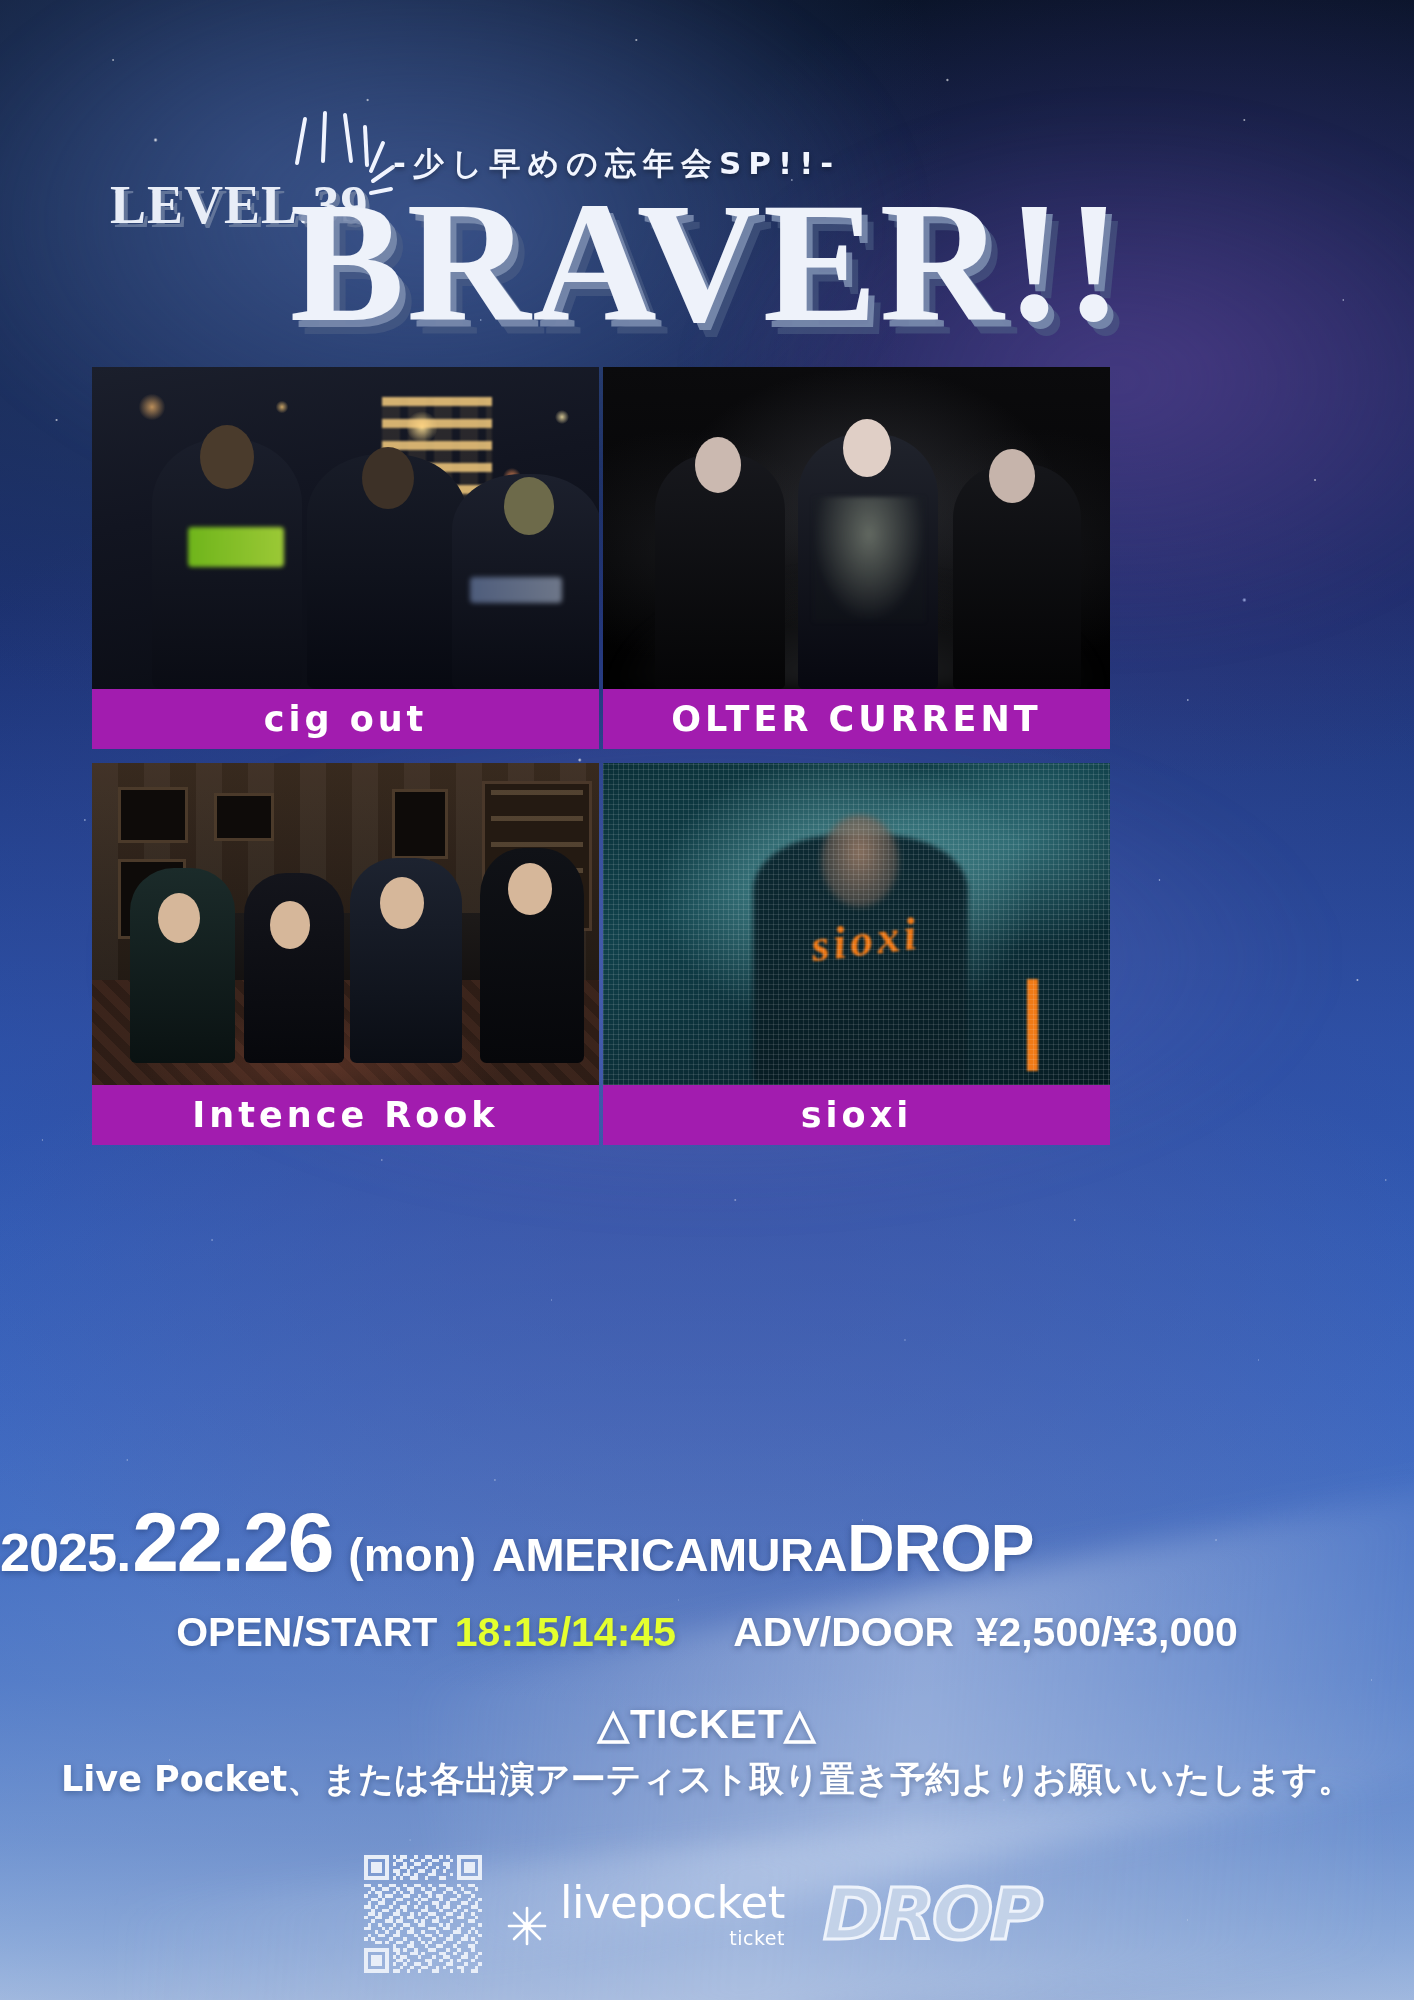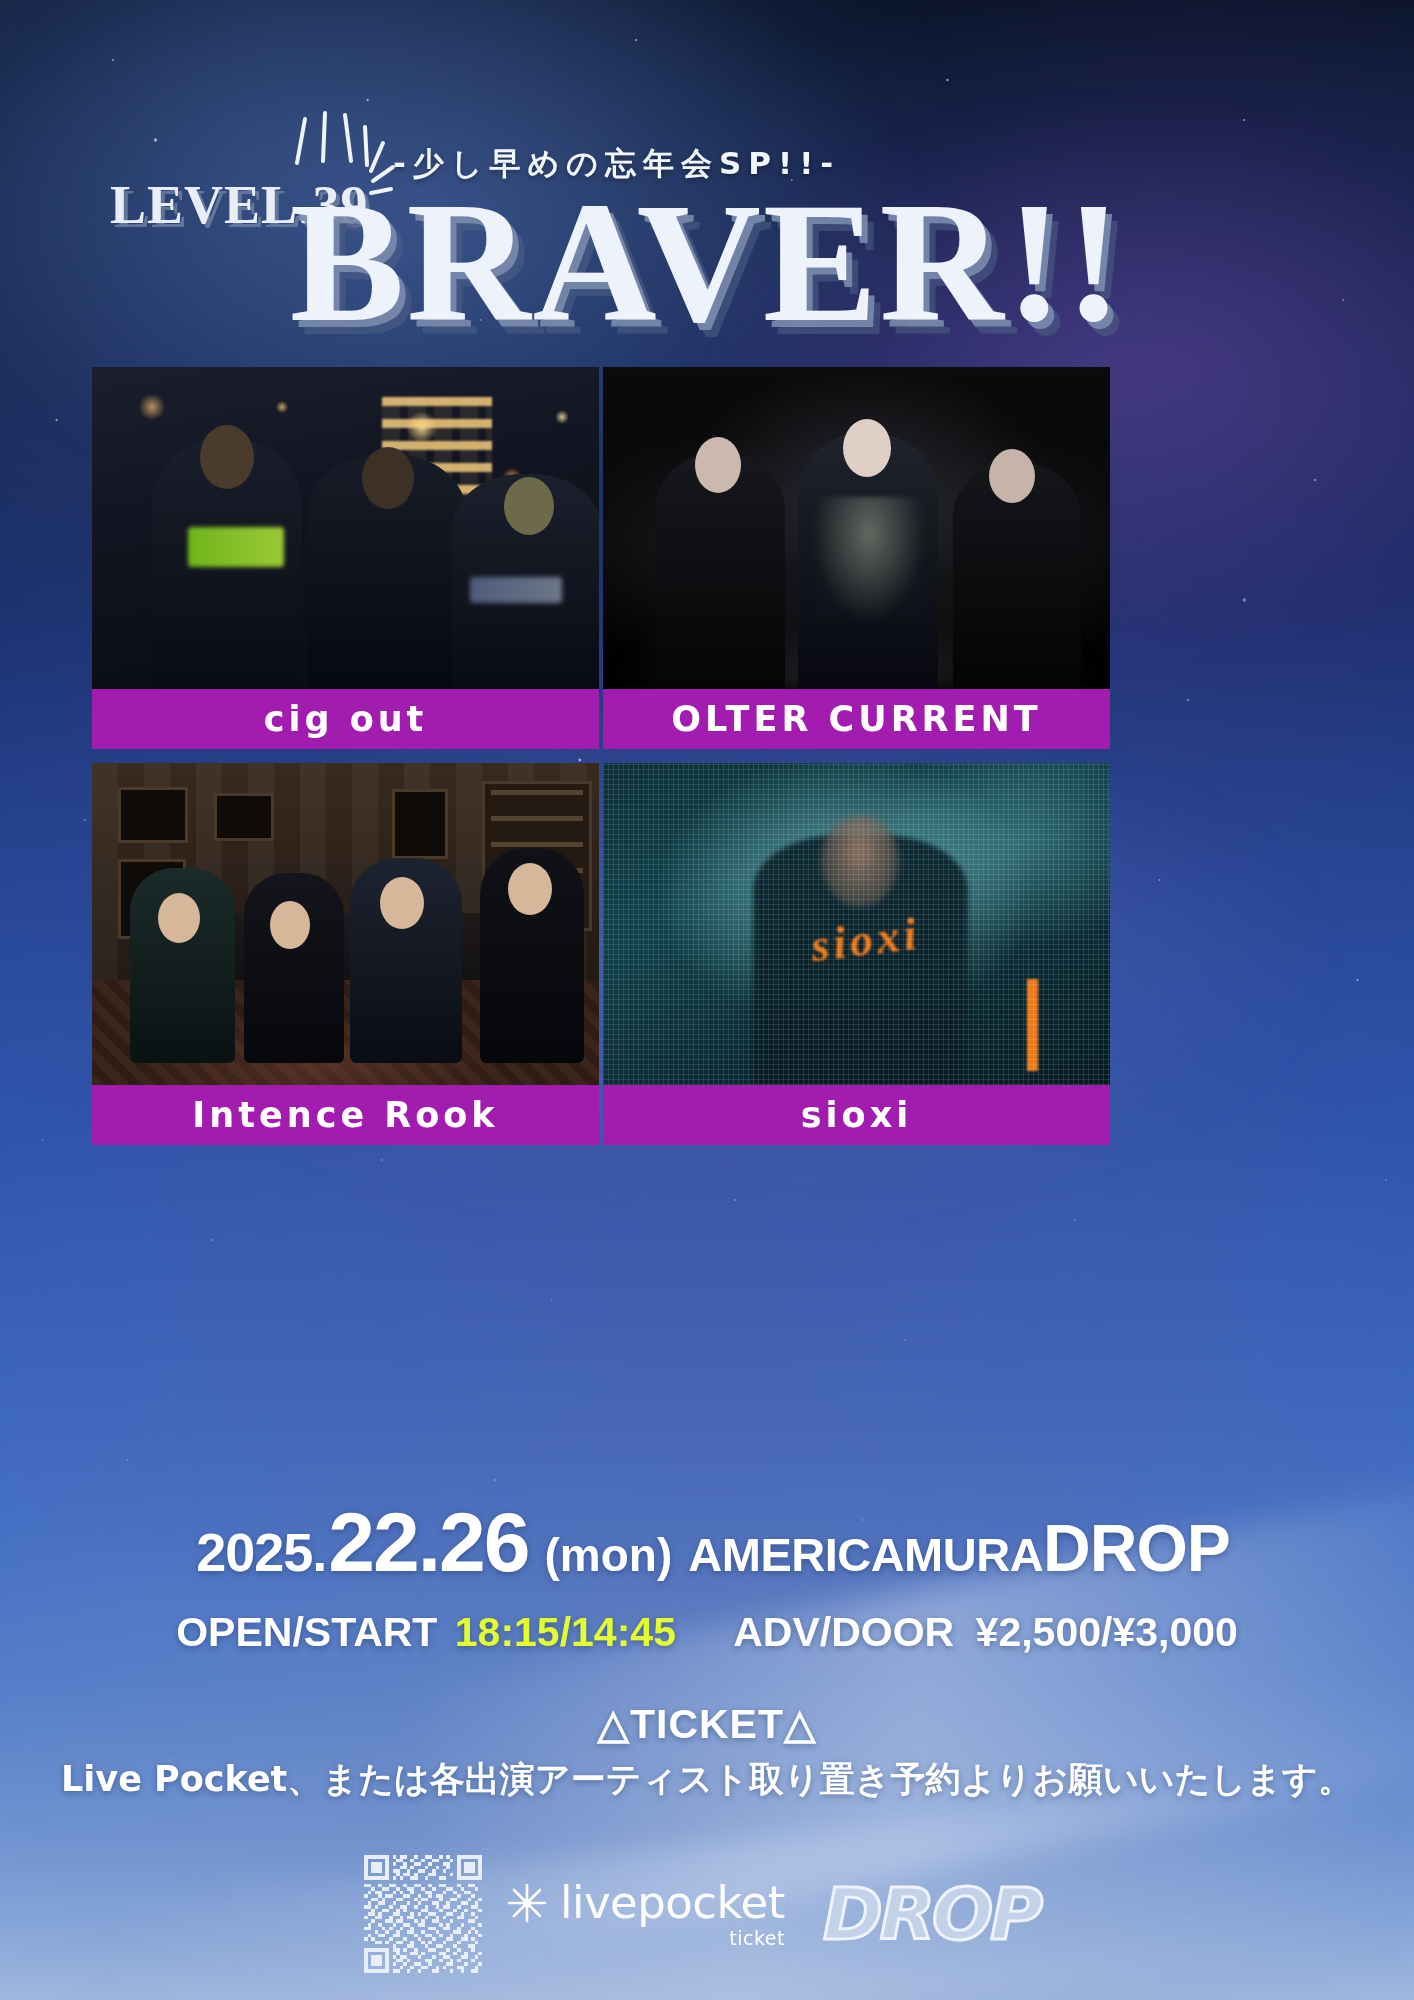--- a/index.html
+++ b/index.html
@@ -358,26 +358,25 @@
   }
   .p4 .bar {
     position:absolute; right:72px; bottom:14px; width:11px; height:92px;
     background:#f07a16; filter:blur(1px);
   }
 
   
   .info { position:absolute; left:0; top:1494px; width:100%; }
 
   .dateline {
-    display:flex; align-items:baseline; justify-content:center;
+    display:flex; align-items:baseline; 
     white-space:nowrap;
     color:#fff;
     font-weight:bold;
     text-shadow:0 2px 6px rgba(10,30,70,.35);
-    padding-left:12px;
   }
   .dl-year  { font-size:54px; letter-spacing:-1px; }
   .dl-day   { font-size:84px; letter-spacing:-2px; margin-left:2px; }
   .dl-dow   { font-size:46px; margin-left:16px; }
   .dl-venue { font-size:47px; letter-spacing:-.5px; margin-left:16px; }
   .dl-drop  { font-size:66px; letter-spacing:-1px; }
 
   .timeline-row {
     margin-top:18px;
     text-align:center;
@@ -409,21 +408,21 @@
     white-space:nowrap;
   }
 
   
   .footer {
     position:absolute; left:0; top:1855px; width:100%;
     display:flex; align-items:center; justify-content:center; gap:22px;
   }
   .qr { width:118px; height:118px; }
   .qr svg { display:block; width:100%; height:100%; }
-  .lp { display:flex; align-items:flex-start; gap:10px; }
+  .lp { display:flex; align-items:flex-end; gap:10px; }
   .lp-mark { width:46px; height:46px; }
   .lp-mark svg { display:block; width:100%; height:100%; }
   .lp-text { position:relative; }
   .lp-word {
     font-family:"DejaVu Sans", sans-serif;
     font-size:45px; color:#fff; letter-spacing:-.5px; line-height:1;
   }
   .lp-sub {
     font-family:"DejaVu Sans", sans-serif;
     font-size:19px; color:#fff; text-align:right;

